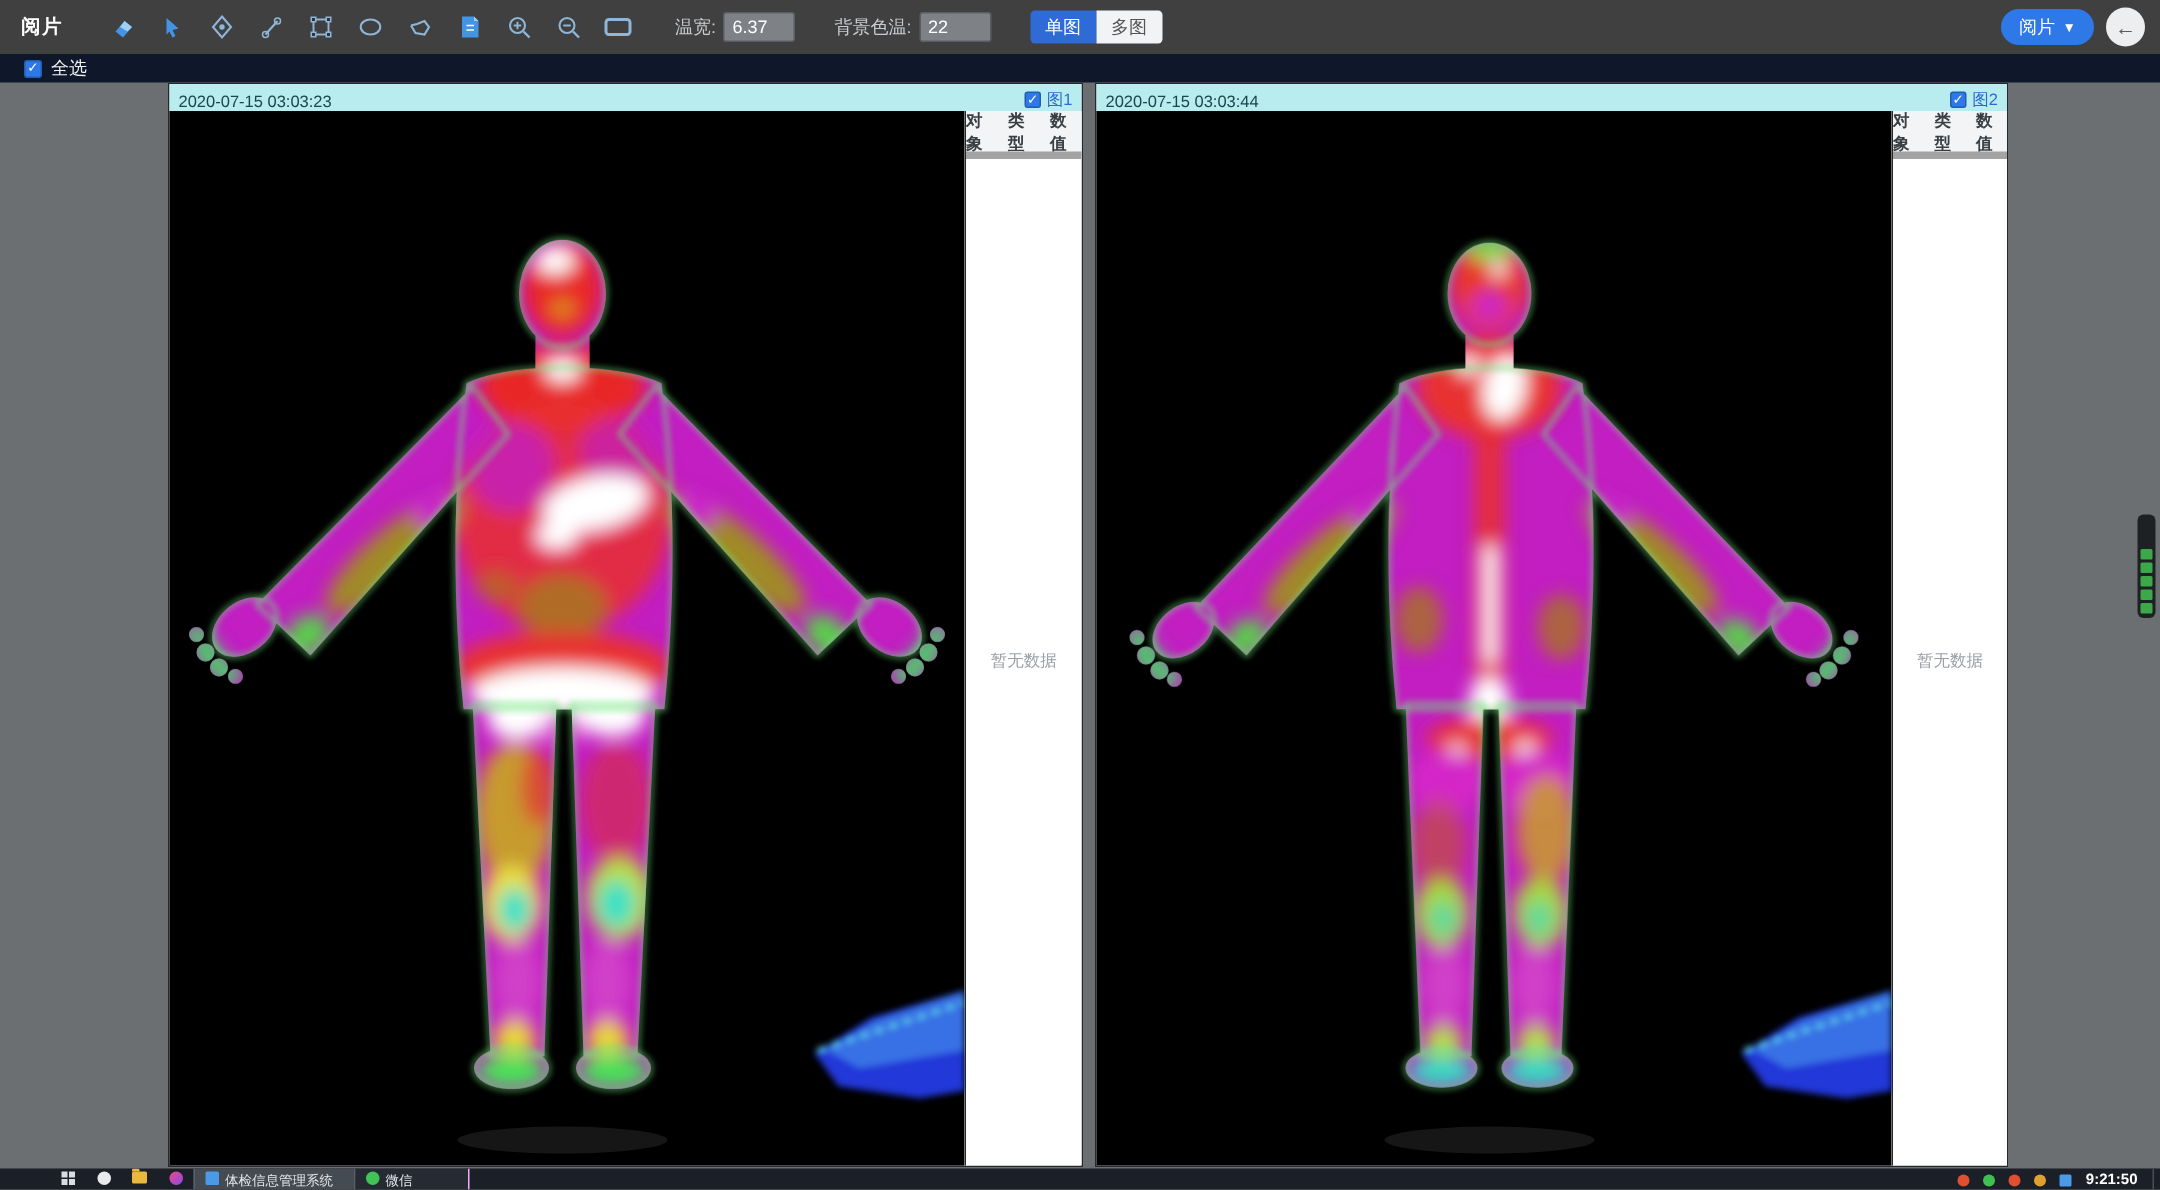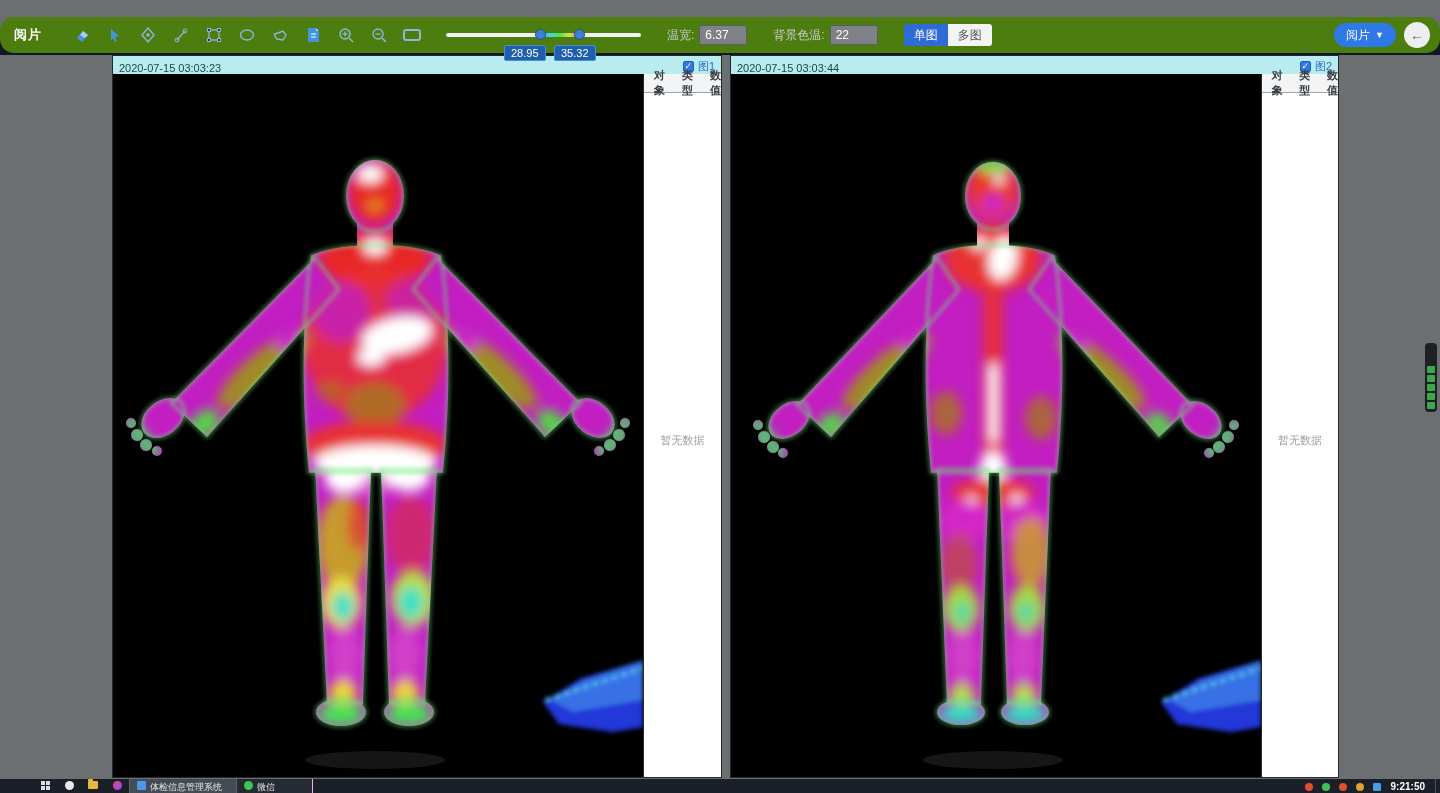--- a/index.html
+++ b/index.html
@@ -1,21 +1,21 @@
 <!DOCTYPE html>
 <html><head>
 <meta charset="utf-8">
 <style>
   * { margin:0; padding:0; box-sizing:border-box; }
   html,body { width:1440px; height:793px; overflow:hidden; background:#6b6f72;
               font-family:"Liberation Sans","DejaVu Sans",sans-serif; }
 
   
-  .toolbar { position:absolute; left:0; top:17px; width:1440px; height:36px;
-             background:#4d7c0f; display:flex; align-items:center; z-index:30;border-radius:14px; }
+  .toolbar { position:absolute; left:0; top:0; width:1440px; height:36px;
+             background:#404040; display:flex; align-items:center; z-index:30; }
   .app-label { color:#fff; font-size:13px; font-weight:bold; padding:0 14px; letter-spacing:1px; }
   .tools { display:flex; align-items:center; gap:9px; margin-left:14px; }
   .tool { width:24px; height:24px; display:flex; align-items:center; justify-content:center;
           border-radius:3px; cursor:pointer; }
   .tool svg { display:block; }
 
   .slider-wrap { position:relative; width:195px; height:24px; margin-left:22px; }
   .slider-track { position:absolute; left:0; top:10px; width:195px; height:4px;
                   background:#f2f2f2; border-radius:2px; }
   .slider-range { position:absolute; left:48%; top:10px; width:20%; height:4px;
@@ -64,23 +64,23 @@
   .panel-header { height:18px; background:#b9ecee; display:flex; align-items:flex-end;
                   justify-content:space-between; padding:0 6px; flex:none; }
   .timestamp { color:#17484c; font-size:11px; }
   .panel-check { display:flex; align-items:center; gap:4px; cursor:pointer; }
   .panel-check .cbx { width:11px; height:11px; }
   .panel-check-label { color:#2a6bd0; font-size:11px; }
   .panel-body { flex:1; display:flex; min-height:0; }
   .thermal { width:530px; background:#000; position:relative; flex:none; overflow:hidden; }
   .thermal svg { width:100%; height:100%; display:block; }
   .datapanel { flex:1; background:#fff; border-left:1px solid #26292c; position:relative; }
-  .dp-header { height:19px; display:flex; align-items:center; justify-content:center; gap:7px;
+  .dp-header { height:32px; display:flex; align-items:center; justify-content:center; gap:7px;
                font-size:11px; color:#3a3f44; font-weight:bold; background:#f2f4f6;
-               border-bottom:1px solid #a3a3a3;text-align:right; }
+               border-bottom:5px solid #a3a3a3; }
   .dp-empty { position:absolute; left:0; right:0; top:51%; text-align:center;
               font-size:11px; color:#9aa0a6; }
 
   
   .watermark { position:absolute; left:1218px; top:648px; z-index:25; pointer-events:none;
                color:#b9bcbf; text-shadow:0 0 2px rgba(40,40,40,.35); }
   .watermark .wm1 { font-size:19px; font-weight:300; }
   .watermark .wm2 { font-size:12px; margin-top:4px; color:#aaadb0; }
 
   
@@ -185,28 +185,20 @@
           <line x1="6.5" y1="9" x2="11.5" y2="9" stroke="#8fb6d8" stroke-width="1.3"></line>
         </svg>
     </div>
     <div class="tool">
       <svg width="22" height="20">
           <rect x="3" y="5" width="16" height="10" rx="2" fill="none" stroke="#8fb6d8" stroke-width="2"></rect>
         </svg>
     </div>
   </div>
 
-  <div class="slider-wrap">
-    <div class="slider-track"></div>
-    <div class="slider-range"></div>
-    <div class="slider-handle h-low"></div>
-    <div class="slider-handle h-high"></div>
-    <div class="chip chip-low">28.95</div>
-    <div class="chip chip-high">35.32</div>
-  </div>
 
   <div class="fieldset">
     <span class="field-label">温宽:</span>
     <input class="field-input" readonly="" value="6.37" style="">
   </div>
   <div class="fieldset">
     <span class="field-label">背景色温:</span>
     <input class="field-input" readonly="" value="22" style="">
   </div>
 

